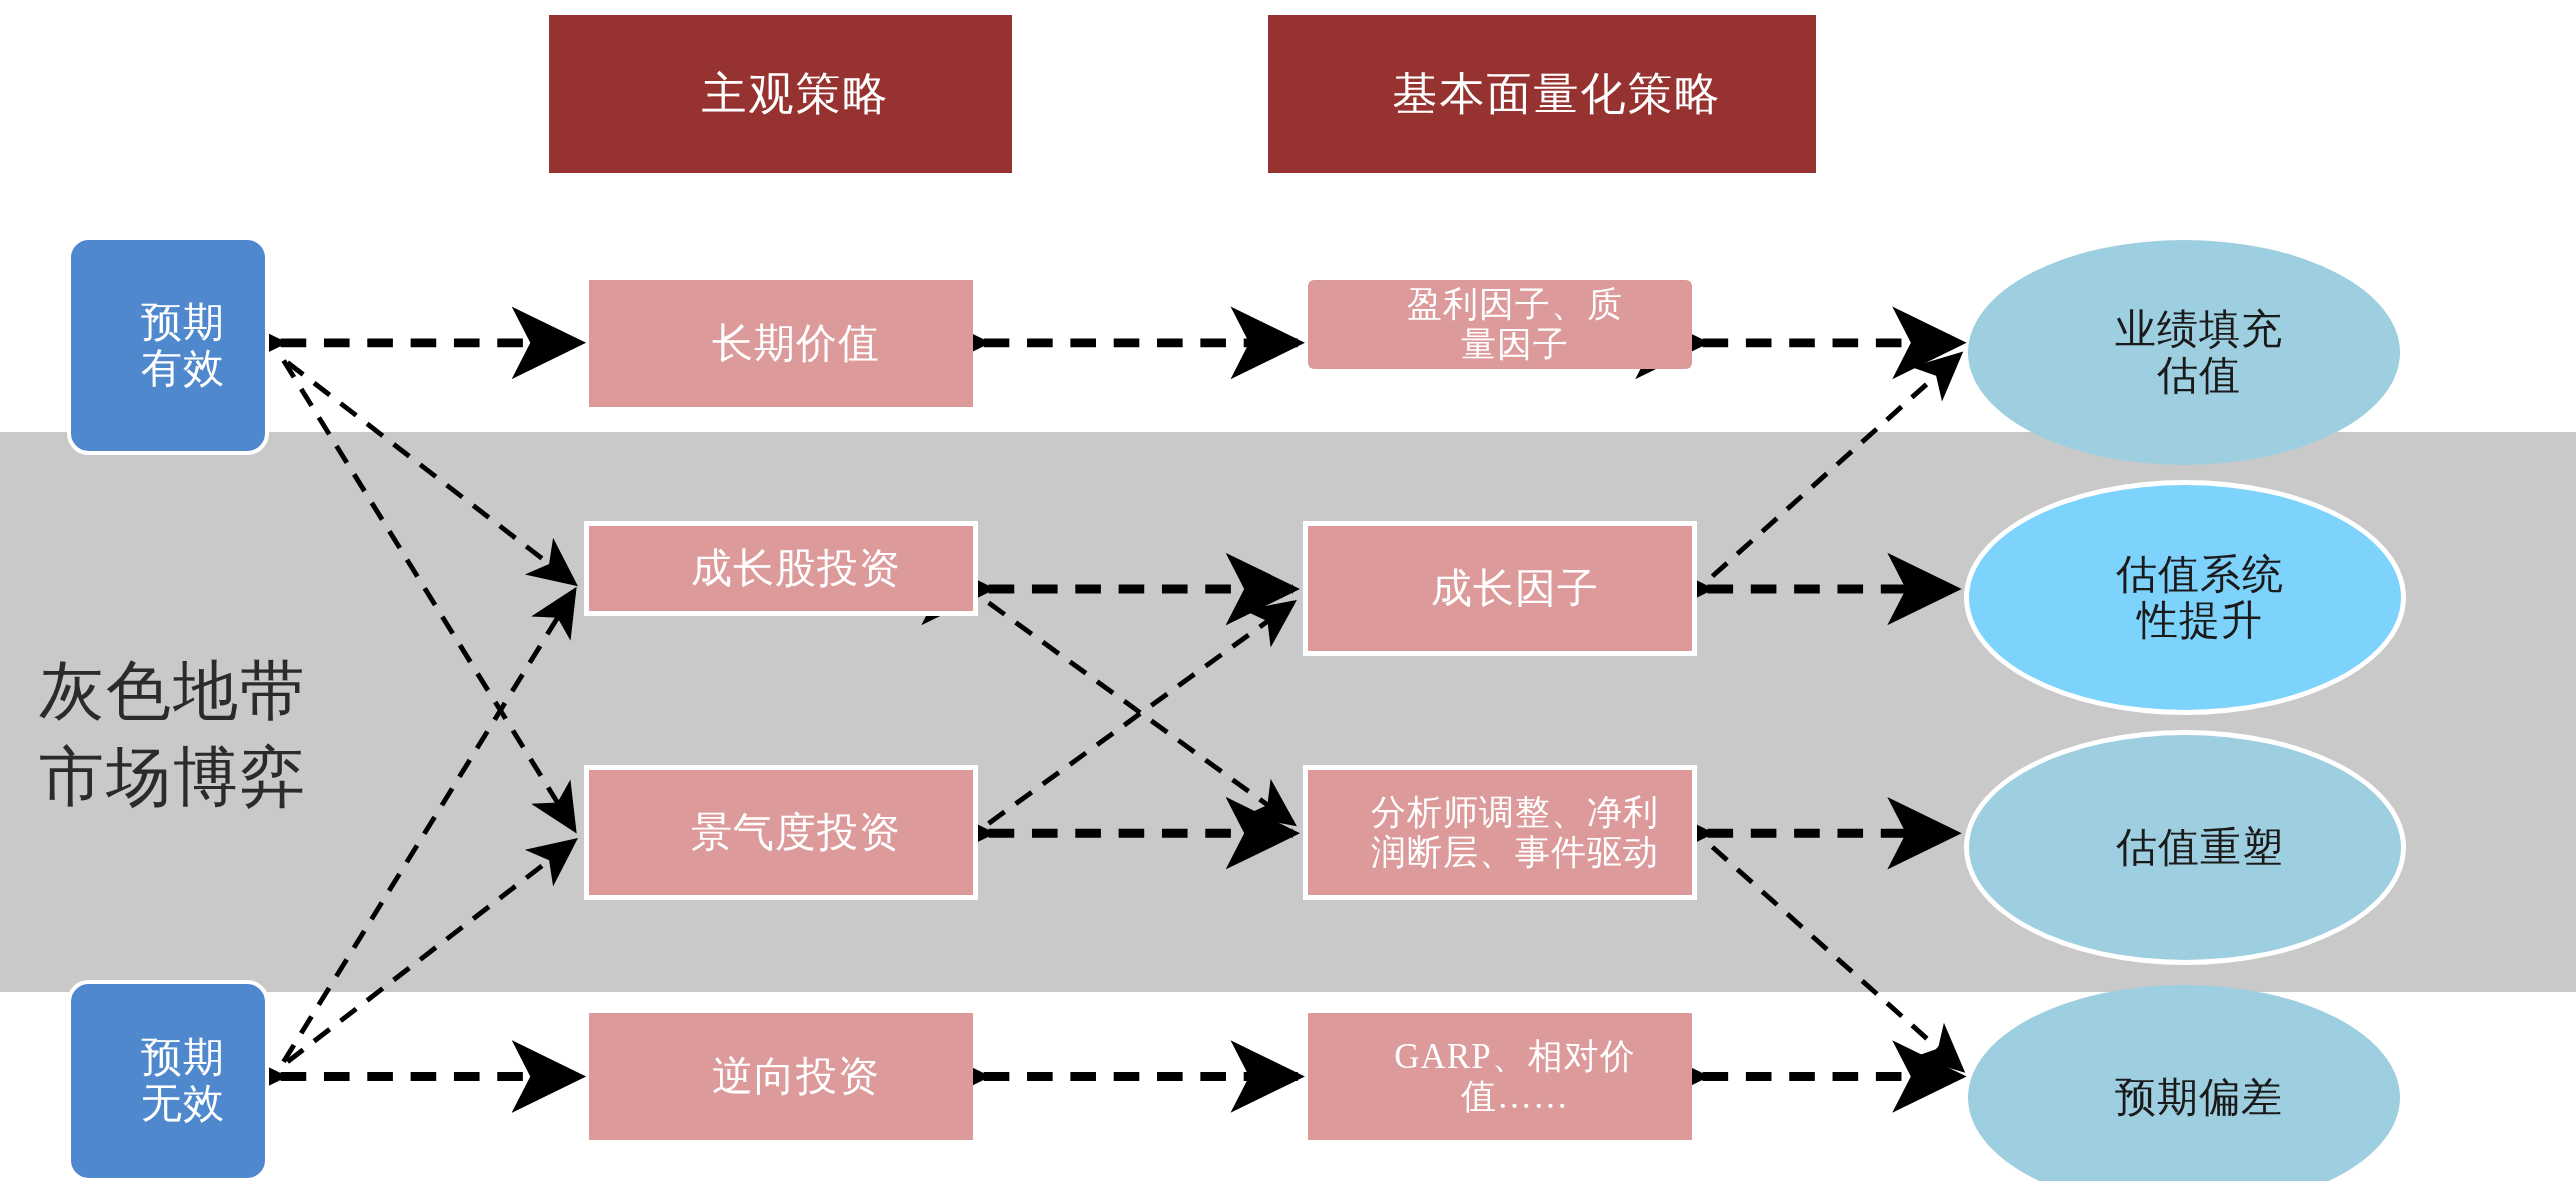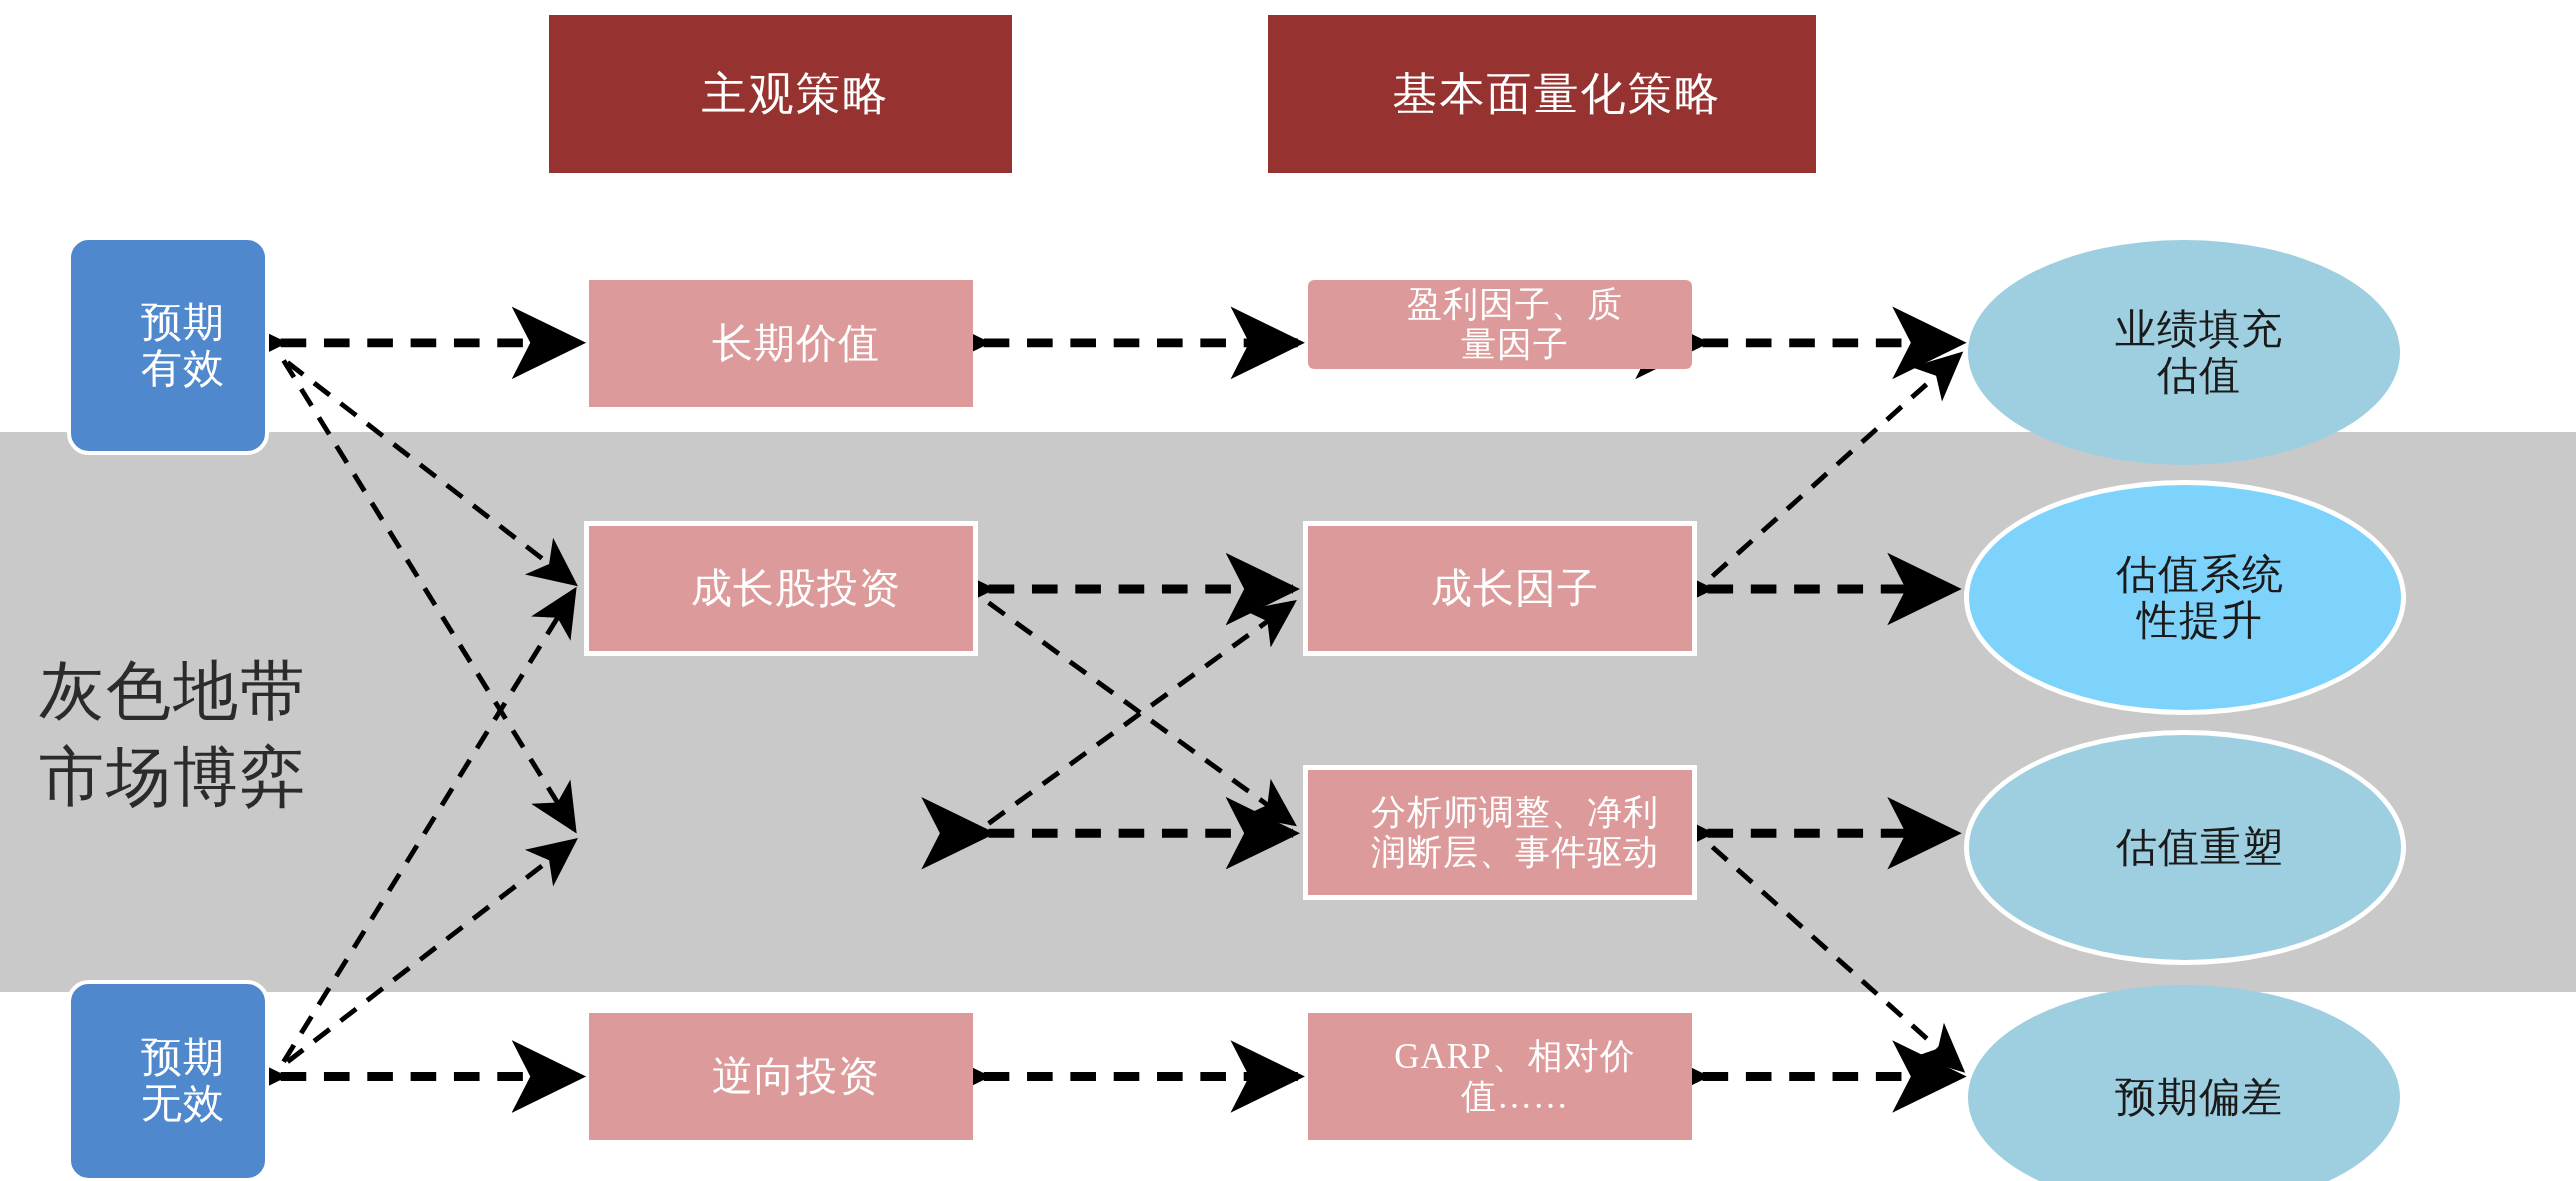--- a/index.html
+++ b/index.html
@@ -185,22 +185,25 @@
     <span style="white-space: pre-line; display: block;">预期
 无效</span>
   </div>
 
   <div class="caption" id="cap" style="left: 39px; top: 620px;">灰色地带
 市场博弈</div>
 
   <div class="node pink" id="sb0" style="left: 589px; top: 280px; width: 384px; height: 127px; background: rgb(221, 154, 154);">
     <span>长期价值</span>
   </div>
-  <div class="node pink bordered" id="sb1" style="left: 584px; top: 521px; width: 394px; height: 135px; background: rgb(221, 154, 154);">
+  <div class="node pink bordered" id="sb1" style="left: 584px; top: 521px; width: 394px; height: 95px; background: rgb(221, 154, 154);">
     <span>成长股投资</span>
+  </div>
+  <div class="node pink bordered" id="sb2" style="left: 584px; top: 765px; width: 394px; height: 135px; background: rgb(221, 154, 154);">
+    <span>景气度投资</span>
   </div>
   <div class="node pink" id="sb3" style="left: 589px; top: 1013px; width: 384px; height: 127px; background: rgb(221, 154, 154);">
     <span>逆向投资</span>
   </div>
 
   <div class="node pink small" id="qb0" style="left: 1308px; top: 280px; width: 384px; height: 89px; background: rgb(221, 154, 154); border-radius: 6px;">
     <span style="white-space: pre-line; display: block;">盈利因子、质
 量因子</span>
   </div>
   <div class="node pink bordered" id="qb1" style="left: 1303px; top: 521px; width: 394px; height: 135px; background: rgb(221, 154, 154);">

